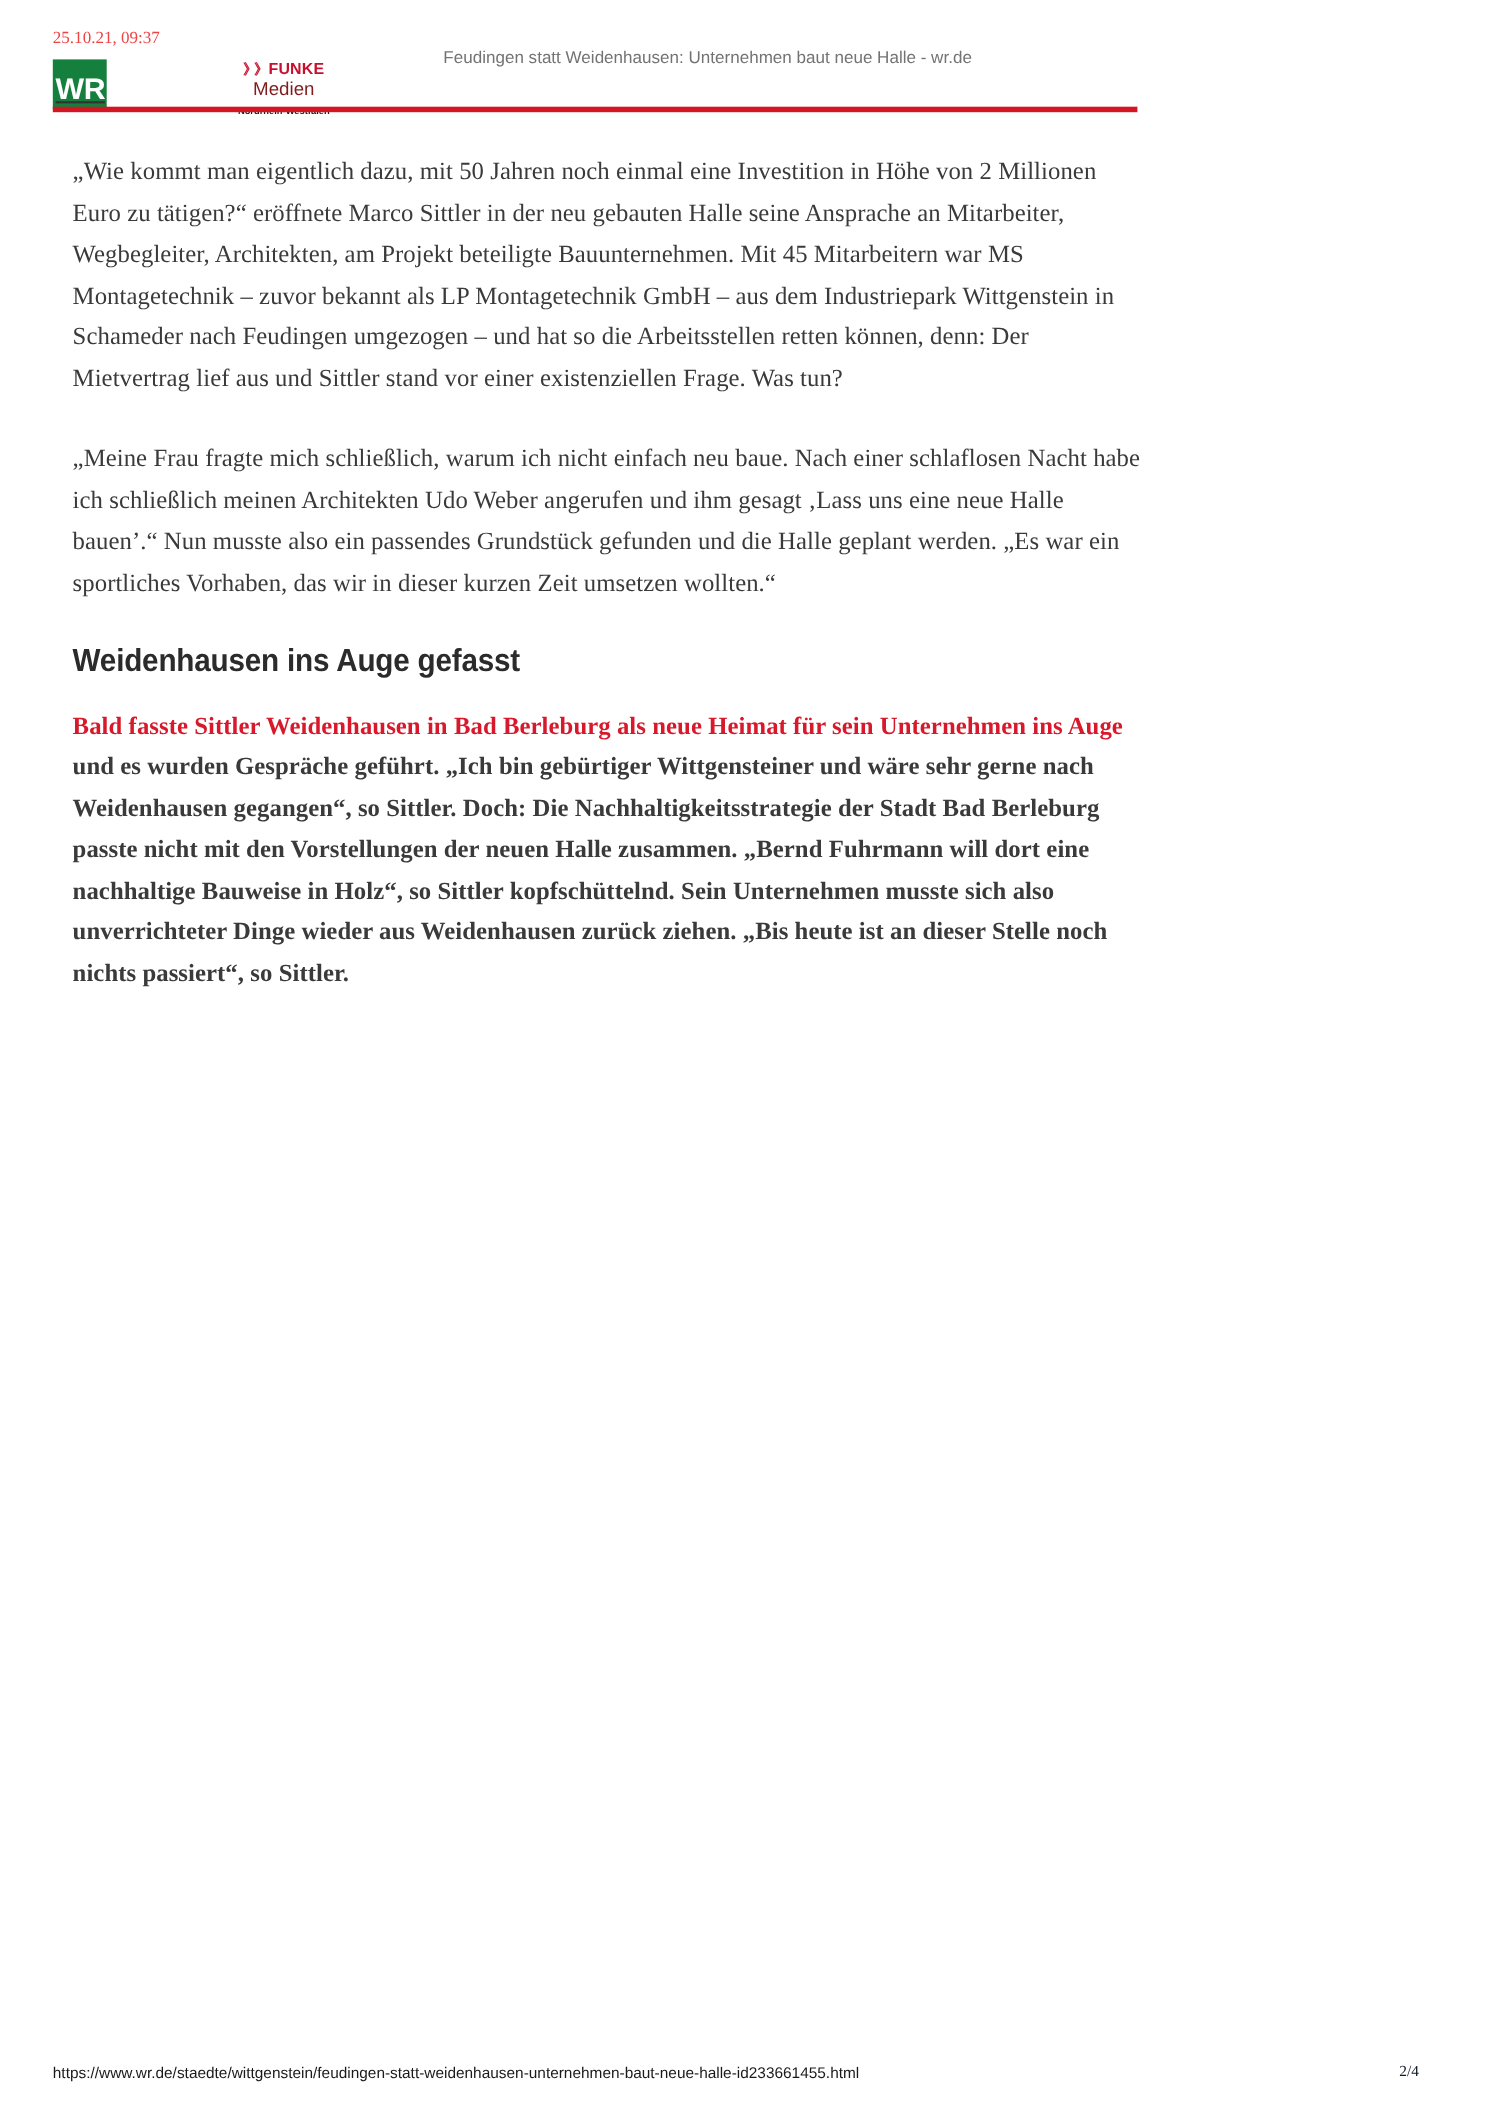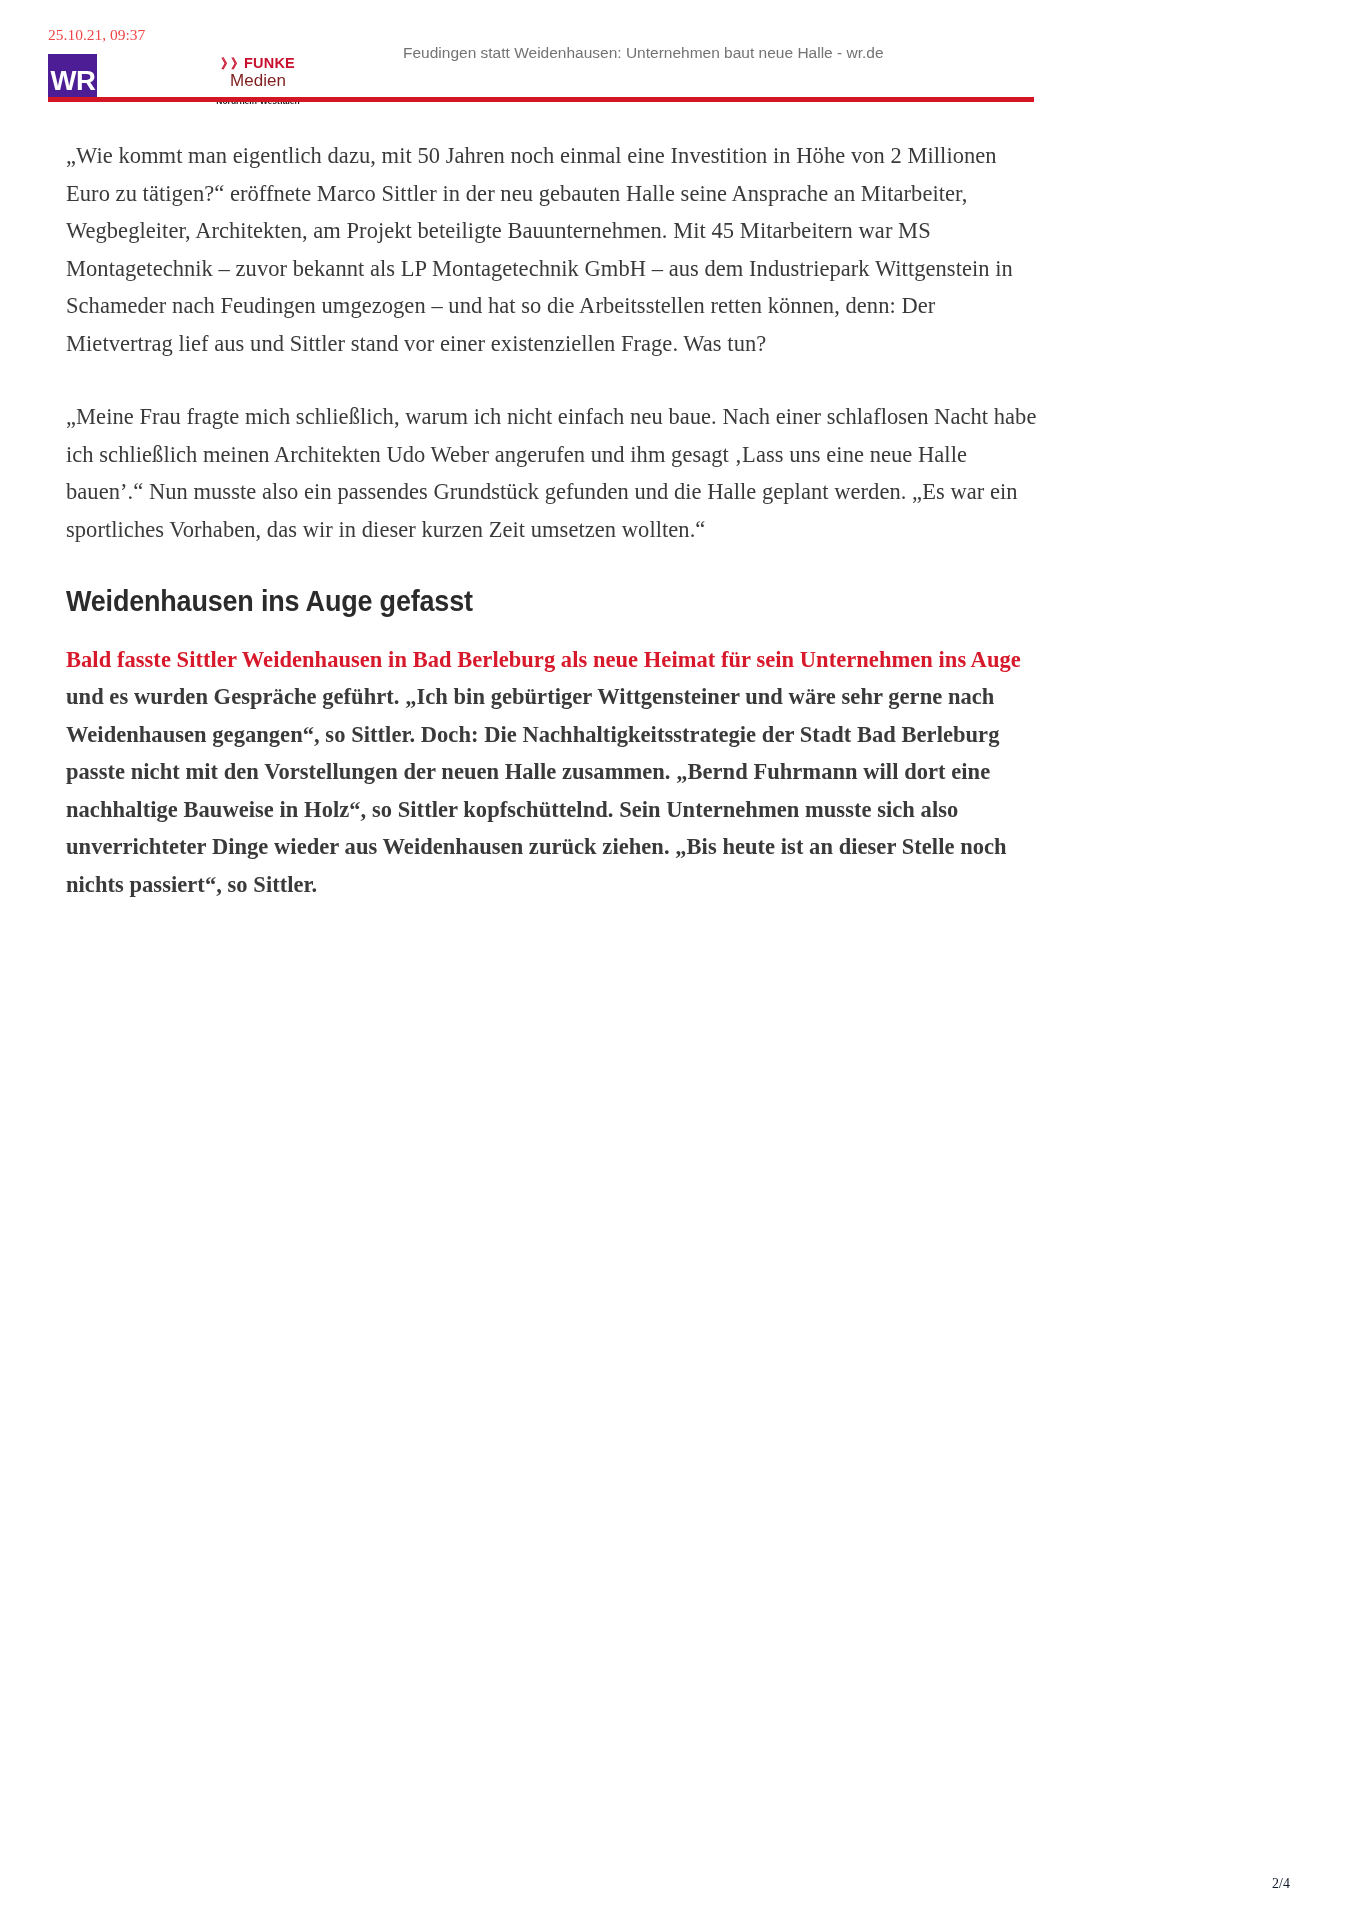--- a/index.html
+++ b/index.html
@@ -49,24 +49,25 @@
     left: 48px;
     width: 986px;
     height: 48px;
   }
   .wr-logo {
     position: absolute;
     left: 0;
     top: 0;
     width: 49px;
     height: 45px;
-    background: #4c1d95;
+    background: #15803d;
     display: flex;
     align-items: flex-end;
     justify-content: center;
+    text-decoration: underline;
   }
   .wr-logo span {
     font-family: "Liberation Sans", sans-serif;
     font-weight: bold;
     font-size: 27px;
     line-height: 1;
     color: #ffffff;
     letter-spacing: -0.5px;
     padding-bottom: 4px;
     transform: scaleX(1.02);
@@ -201,14 +202,15 @@
 <div class="header-rule"></div>
 
 <div class="article">
   <p>„Wie kommt man eigentlich dazu, mit 50 Jahren noch einmal eine Investition in Höhe von 2 Millionen Euro zu tätigen?“ eröffnete Marco Sittler in der neu gebauten Halle seine Ansprache an Mitarbeiter, Wegbegleiter, Architekten, am Projekt beteiligte Bauunternehmen. Mit 45 Mitarbeitern war MS Montagetechnik – zuvor bekannt als LP Montagetechnik GmbH – aus dem Industriepark Wittgenstein in Schameder nach Feudingen umgezogen – und hat so die Arbeitsstellen retten können, denn: Der Mietvertrag lief aus und Sittler stand vor einer existenziellen Frage. Was tun?</p>
   <p>„Meine Frau fragte mich schließlich, warum ich nicht einfach neu baue. Nach einer schlaflosen Nacht habe ich schließlich meinen Architekten Udo Weber angerufen und ihm gesagt ‚Lass uns eine neue Halle bauen’.“ Nun musste also ein passendes Grundstück gefunden und die Halle geplant werden. „Es war ein sportliches Vorhaben, das wir in dieser kurzen Zeit umsetzen wollten.“</p>
   <h2 class="section-heading">Weidenhausen ins Auge gefasst</h2>
   <p class="last"><a class="inline-link" href="#">Bald fasste Sittler Weidenhausen in Bad Berleburg als neue Heimat für sein Unternehmen ins Auge</a><span> und es wurden Gespräche geführt. „Ich bin gebürtiger Wittgensteiner und wäre sehr gerne nach Weidenhausen gegangen“, so Sittler. Doch: Die Nachhaltigkeitsstrategie der Stadt Bad Berleburg passte nicht mit den Vorstellungen der neuen Halle zusammen. „Bernd Fuhrmann will dort eine nachhaltige Bauweise in Holz“, so Sittler kopfschüttelnd. Sein Unternehmen musste sich also unverrichteter Dinge wieder aus Weidenhausen zurück ziehen. „Bis heute ist an dieser Stelle noch nichts passiert“, so Sittler.</span></p>
 </div>
 
 <div class="print-footer">
+  <span class="footer-url">https://www.wr.de/staedte/wittgenstein/feudingen-statt-weidenhausen-unternehmen-baut-neue-halle-id233661455.html</span>
   <span class="footer-page">2/4</span>
 </div>
 
 </body></html>

